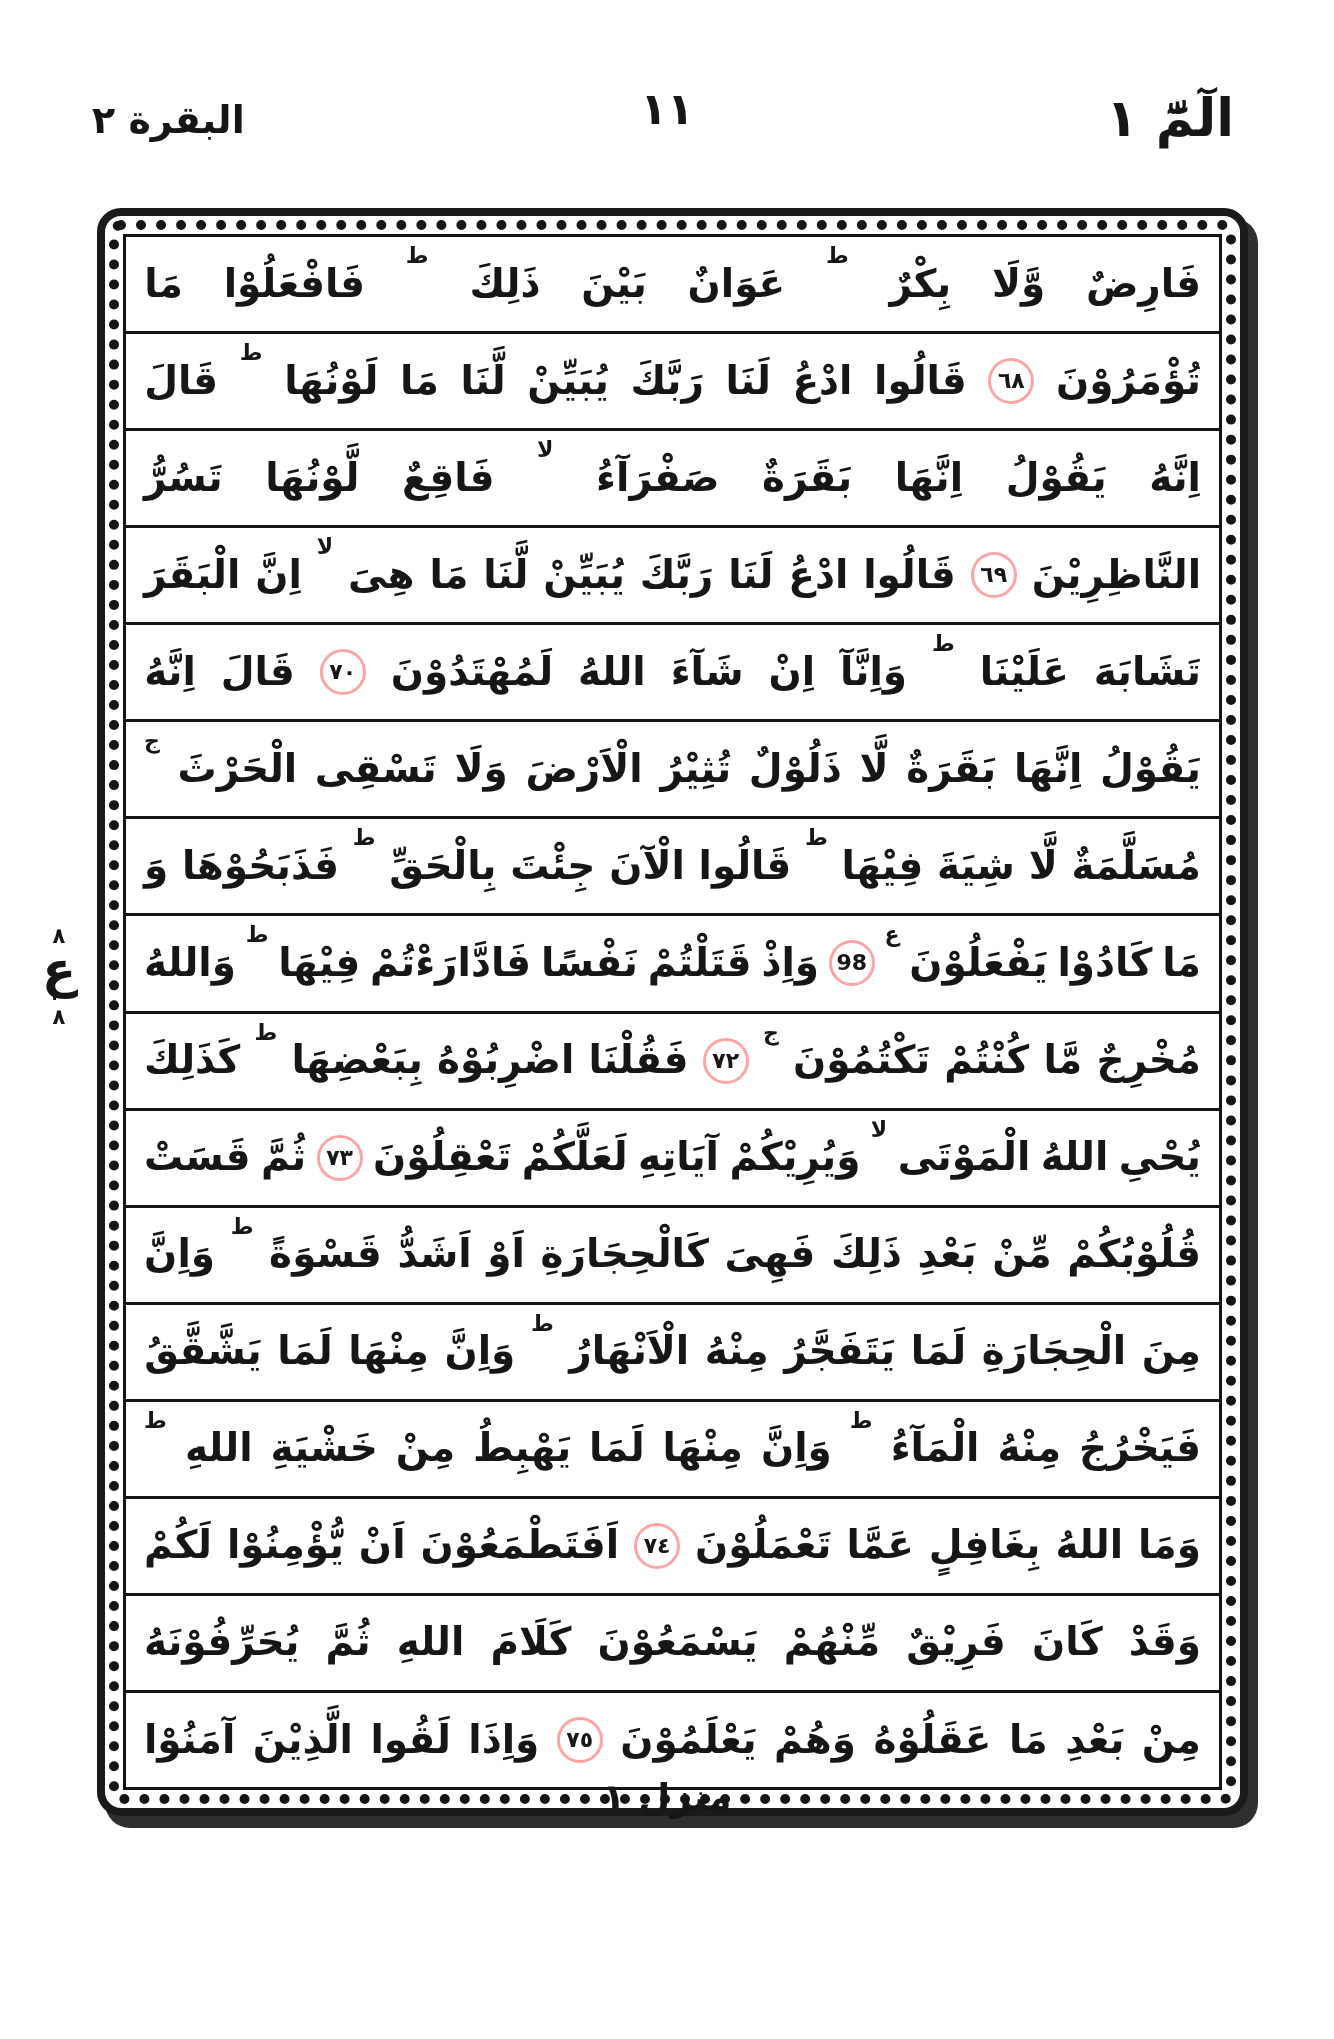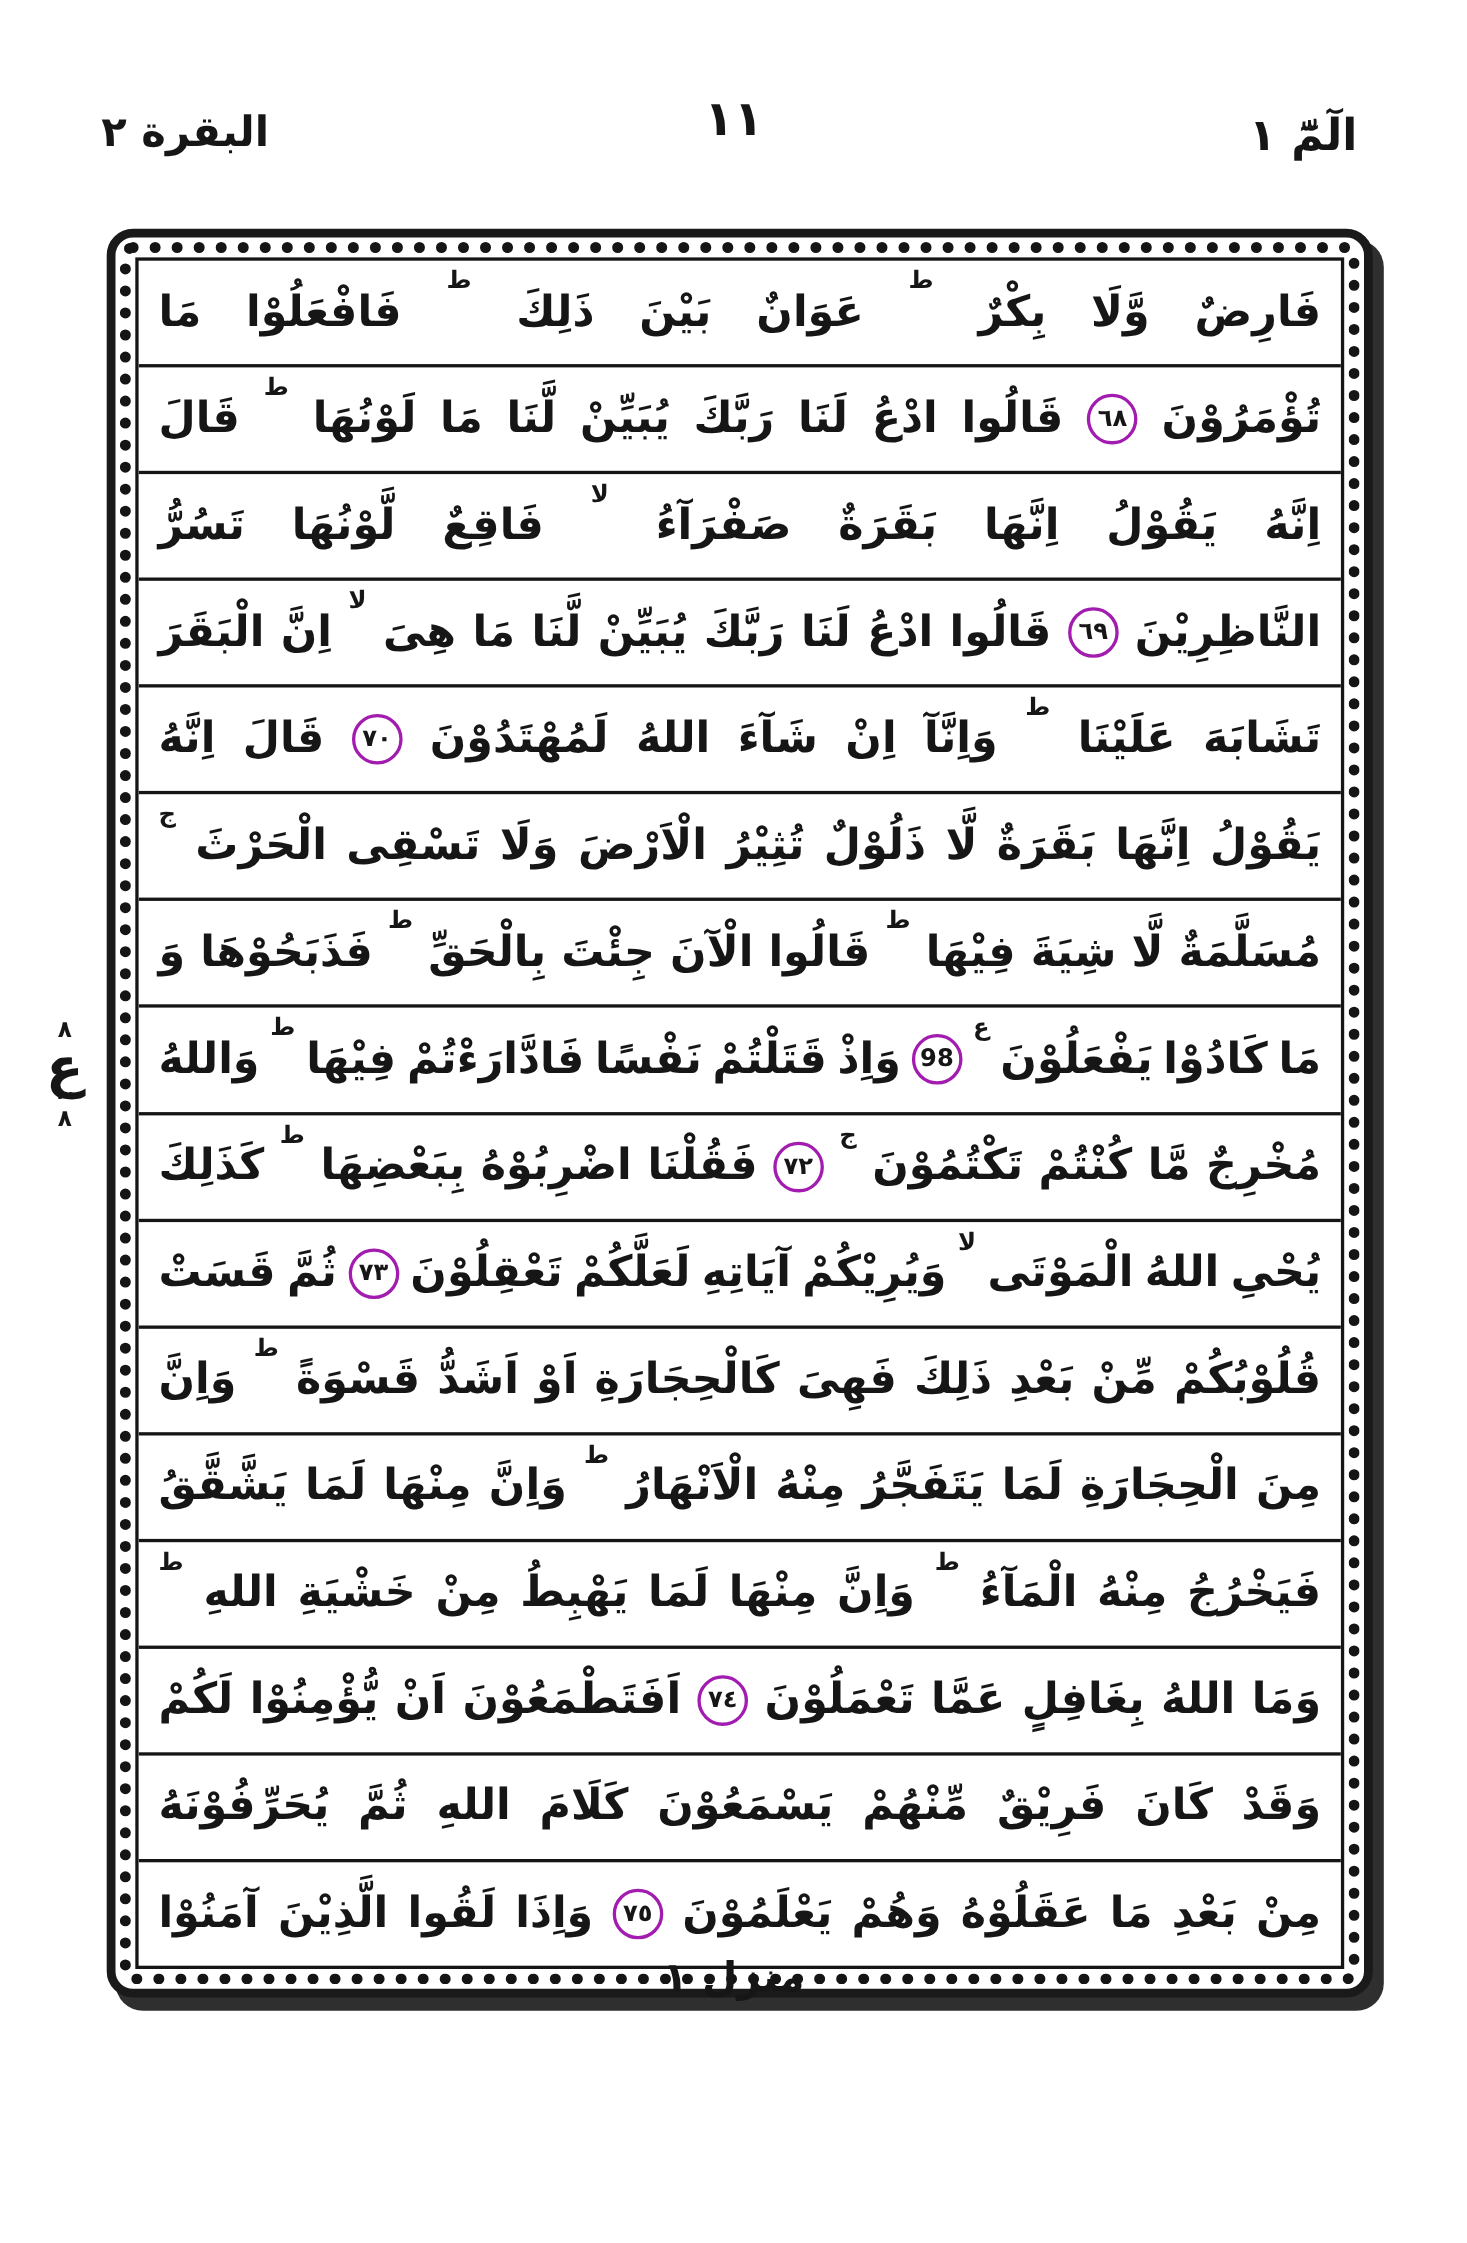--- a/index.html
+++ b/index.html
@@ -5,21 +5,21 @@
   html,body{margin:0;padding:0;}
   body{
     width:1334px;height:2039px;position:relative;
     background:#ffffff;color:#161616;
     font-family:"DejaVu Sans", sans-serif;
     overflow:hidden;
   }
   .hdr{position:absolute;font-weight:bold;white-space:nowrap;text-align:center;}
   .hdr-left{top:98px;left:92px;font-size:38px;}
   .hdr-center{top:83px;left:50%;transform:translateX(-50%);font-size:44px;letter-spacing:4px;}
-  .hdr-right{top:100px;right:100px;font-size:40px;}
+  .hdr-right{top:88px;right:100px;font-size:52px;}
   .frame{
     position:absolute;left:97px;top:208px;width:1151px;height:1608px;
     box-sizing:border-box;background:#ffffff;
     border:8px solid #1a1a1a;border-radius:24px;
     box-shadow:9px 11px 0 1px #2f2f2f;
     padding:4px;
   }
   .beads{
     height:100%;box-sizing:border-box;
     border:10px dotted #151515;border-radius:12px;
@@ -37,21 +37,21 @@
     display:flex;align-items:center;justify-content:space-between;
     padding:0 18px;
     border-bottom:3px solid #151515;
     font-size:39px;font-weight:bold;line-height:1.1;
     white-space:nowrap;
   }
   .row:last-child{border-bottom:none;}
   .word{white-space:nowrap;}
   .verse-badge{
     min-width:46px;height:46px;box-sizing:border-box;
-    border:3px solid #a21caf;border-radius:50%;
+    border:3px solid #fca5a5;border-radius:50%;
     display:inline-flex;align-items:center;justify-content:center;
     font-size:22px;font-weight:bold;line-height:1;padding:0 3px;
     flex:none;
   }
   .stop{
     font-size:22px;font-weight:bold;line-height:1;
     align-self:flex-start;margin-top:8px;flex:none;
   }
   .ruku{
     position:absolute;left:26px;top:926px;width:66px;

